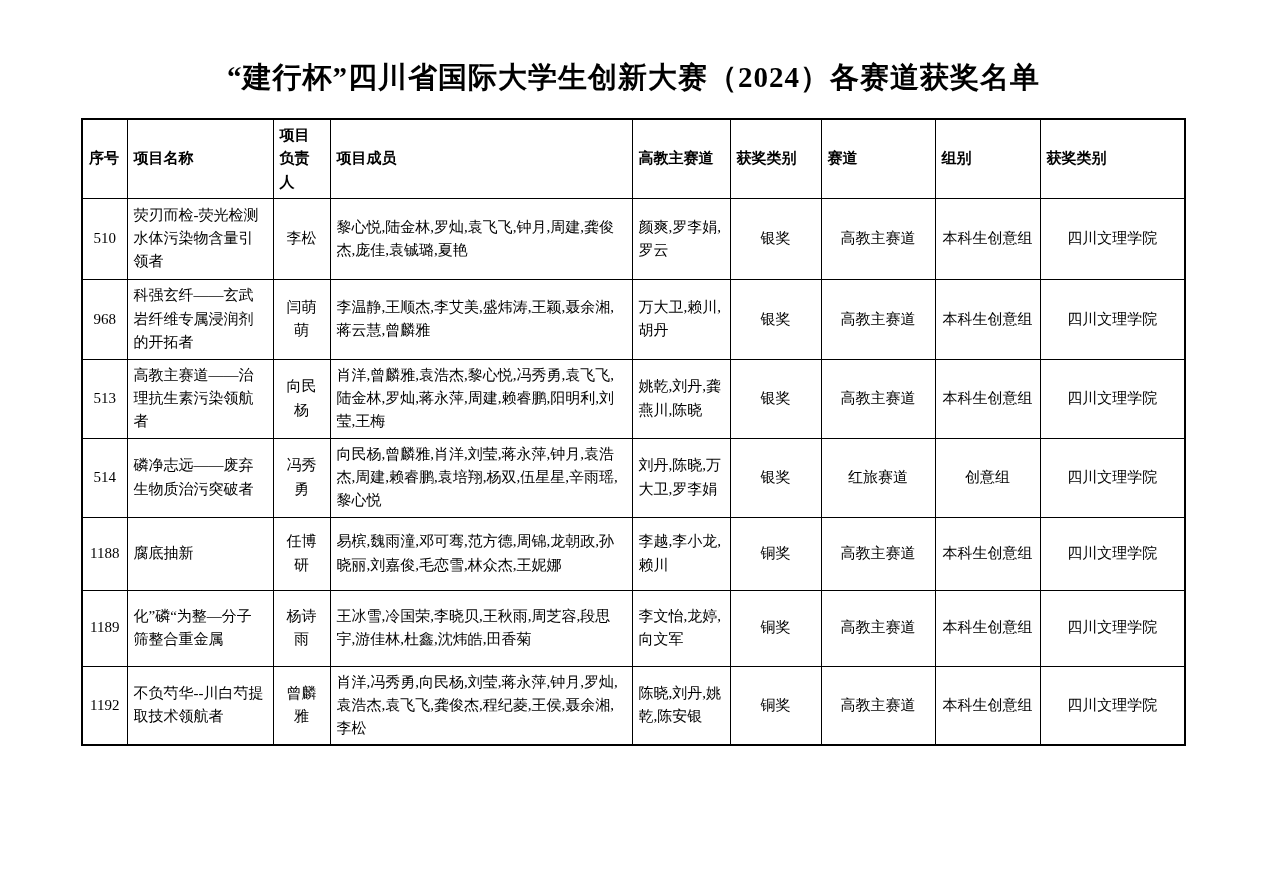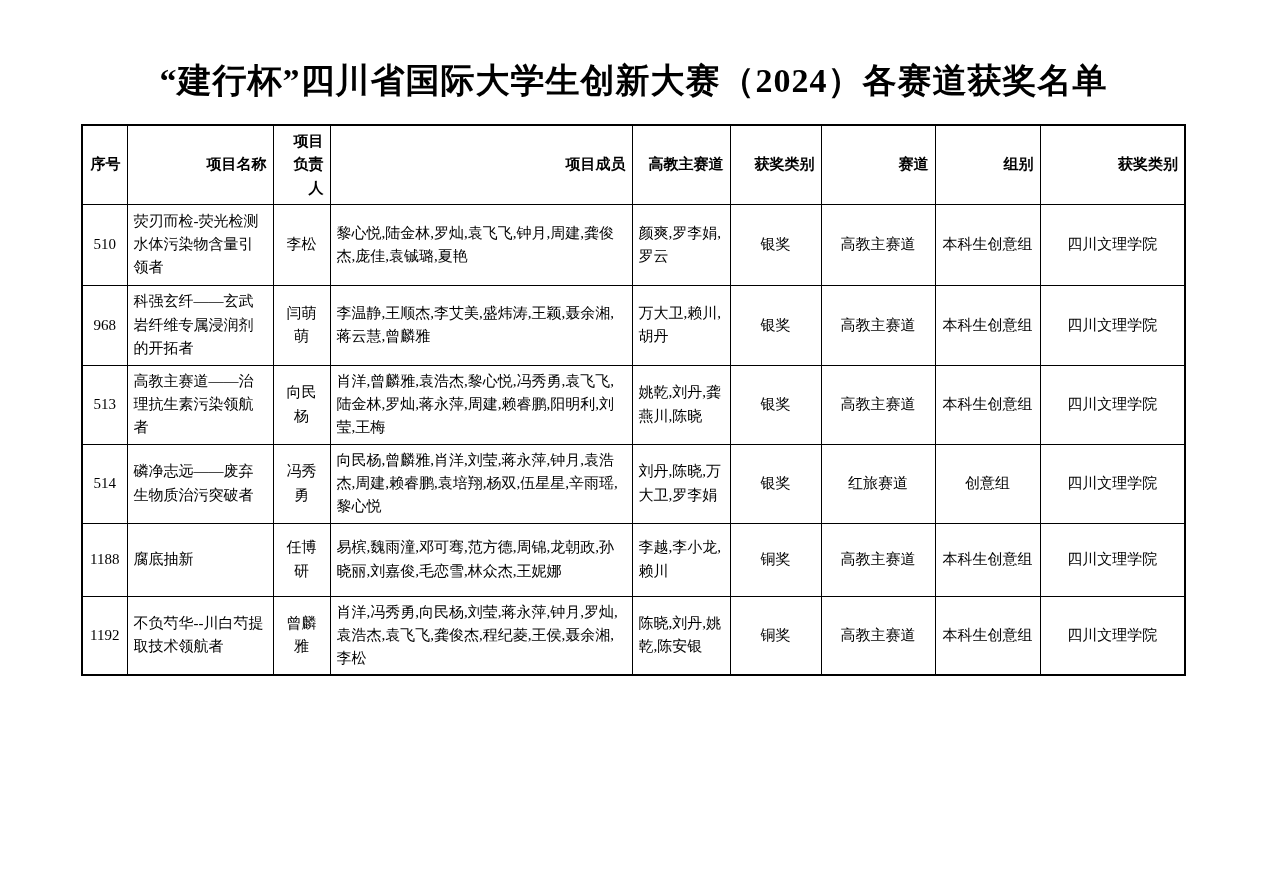--- a/index.html
+++ b/index.html
@@ -9,21 +9,21 @@
     font-family: "Liberation Serif", "DejaVu Serif", serif;
     color: #000000;
   }
   body { height: 896px; overflow: hidden; }
 
   .page { width: 1267px; height: 896px; position: relative; }
 
   .doc-title {
     text-align: center;
     font-weight: bold;
-    font-size: 34px;
+    font-size: 29px;
     letter-spacing: 1px;
     padding-top: 58px;
     margin-bottom: 20px;
     color: #000000;
   }
 
   table.award-table {
     border-collapse: collapse;
     table-layout: fixed;
     margin: 0 auto;
@@ -33,21 +33,21 @@
   .award-table th, .award-table td {
     border: 1px solid #000000;
     font-size: 15px;
     line-height: 1.55;
     vertical-align: middle;
     padding: 4px 6px;
     word-break: break-all;
   }
   .award-table th {
     font-weight: bold;
-    text-align: right;
+    text-align: left;
     height: 66px;
   }
   
   .col-no      { width: 45px;  }
   .col-name    { width: 146px; }
   .col-leader  { width: 57px;  }
   .col-members { width: 302px; }
   .col-teacher { width: 98px;  }
   .col-award   { width: 91px;  }
   .col-track   { width: 114px; }
@@ -160,20 +160,31 @@
       <td class="c-name">腐底抽新</td>
       <td class="c-leader">任博研</td>
       <td class="c-members">易槟,魏雨潼,邓可骞,范方德,周锦,龙朝政,孙晓丽,刘嘉俊,毛恋雪,林众杰,王妮娜</td>
       <td class="c-teacher">李越,李小龙,赖川</td>
       <td class="c-award">铜奖</td>
       <td class="c-track">高教主赛道</td>
       <td class="c-group">本科生创意组</td>
       <td class="c-school">四川文理学院</td>
     </tr>
 
+    <tr>
+      <td class="c-no">1189</td>
+      <td class="c-name">化”磷“为整—分子筛整合重金属</td>
+      <td class="c-leader">杨诗雨</td>
+      <td class="c-members">王冰雪,冷国荣,李晓贝,王秋雨,周芝容,段思宇,游佳林,杜鑫,沈炜皓,田香菊</td>
+      <td class="c-teacher">李文怡,龙婷,向文军</td>
+      <td class="c-award">铜奖</td>
+      <td class="c-track">高教主赛道</td>
+      <td class="c-group">本科生创意组</td>
+      <td class="c-school">四川文理学院</td>
+    </tr>
 
 
     <tr>
       <td class="c-no">1192</td>
       <td class="c-name">不负芍华--川白芍提取技术领航者</td>
       <td class="c-leader">曾麟雅</td>
       <td class="c-members">肖洋,冯秀勇,向民杨,刘莹,蒋永萍,钟月,罗灿,袁浩杰,袁飞飞,龚俊杰,程纪菱,王侯,聂余湘,李松</td>
       <td class="c-teacher">陈晓,刘丹,姚乾,陈安银</td>
       <td class="c-award">铜奖</td>
       <td class="c-track">高教主赛道</td>

